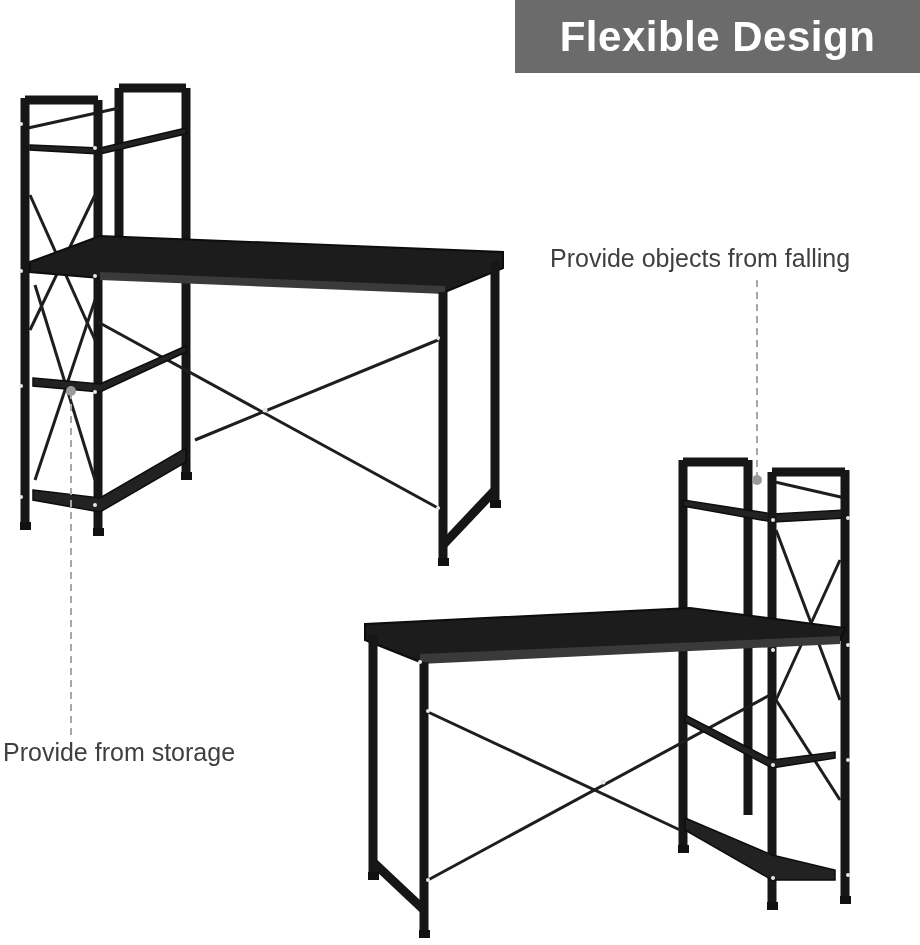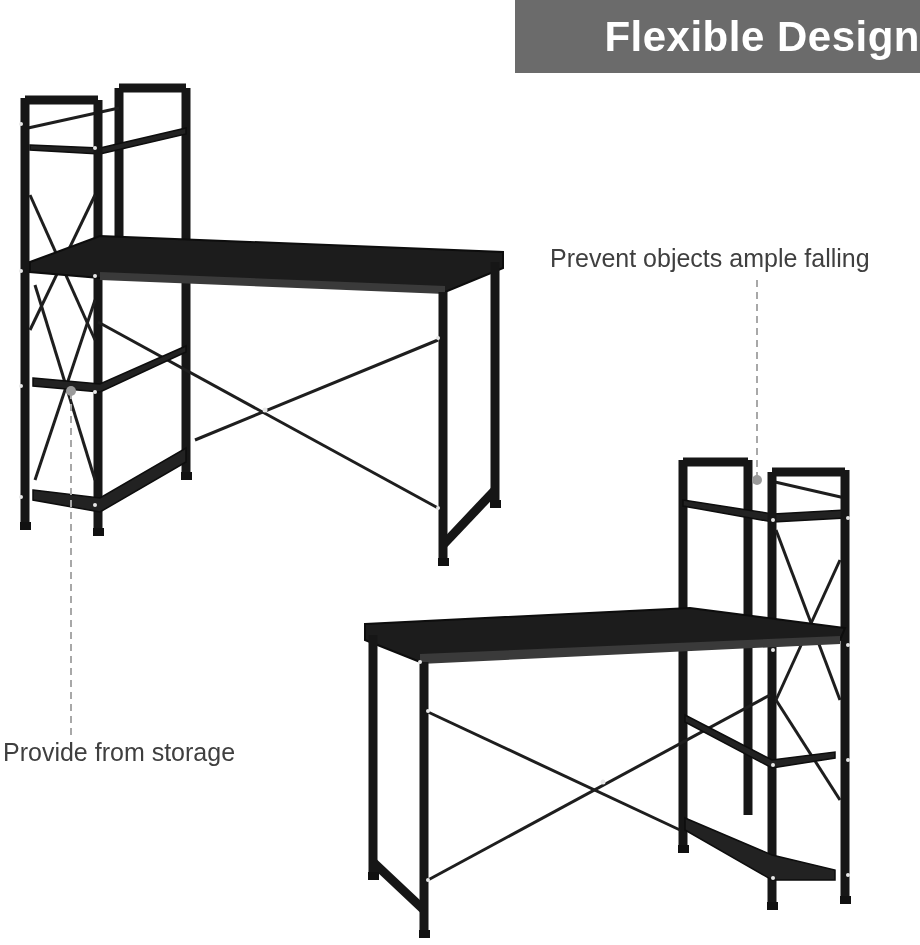--- a/index.html
+++ b/index.html
@@ -1,17 +1,17 @@
 <!DOCTYPE html>
 <html><head>
 <meta charset="utf-8">
 <style>
   html, body { margin: 0; padding: 0; background: #ffffff; }
   .stage { position: relative; width: 920px; height: 945px; overflow: hidden; background: #ffffff; font-family: "Liberation Sans", "DejaVu Sans", sans-serif; }
-  .banner { position: absolute; left: 515px; top: 0; width: 405px; height: 73px; background: #6b6b6b; display: flex; align-items: center; justify-content: flex-end; }
+  .banner { position: absolute; left: 515px; top: 0; width: 405px; height: 73px; background: #6b6b6b; display: flex; align-items: center; justify-content: center; }
   .banner-text { color: #ffffff; font-weight: bold; font-size: 42px; letter-spacing: 0.5px; white-space: nowrap; }
   .callout { position: absolute; color: #3f3f3f; font-size: 25px; white-space: nowrap; }
   .callout-top { left: 550px; top: 244px; }
   .callout-bottom { left: 3px; top: 738px; }
   svg.art { position: absolute; left: 0; top: 0; }
 </style>
 </head>
 <body>
 
 <div class="stage">
@@ -137,16 +137,16 @@
     <line class="dash" x1="757" y1="280" x2="757" y2="478"></line>
     <circle cx="757" cy="480" r="5" fill="#9a9a9a"></circle>
     <line class="dash" x1="71" y1="392" x2="71" y2="735"></line>
     <circle cx="71" cy="391" r="5" fill="#9a9a9a"></circle>
   </svg>
 
   <div class="banner">
     <span class="banner-text">Flexible Design</span>
   </div>
 
-  <div class="callout callout-top">Prevent objects ample falling</div>
+  <div class="callout callout-top">Provide objects from falling</div>
   <div class="callout callout-bottom">Provide from storage</div>
 
 </div>
 
 </body></html>

